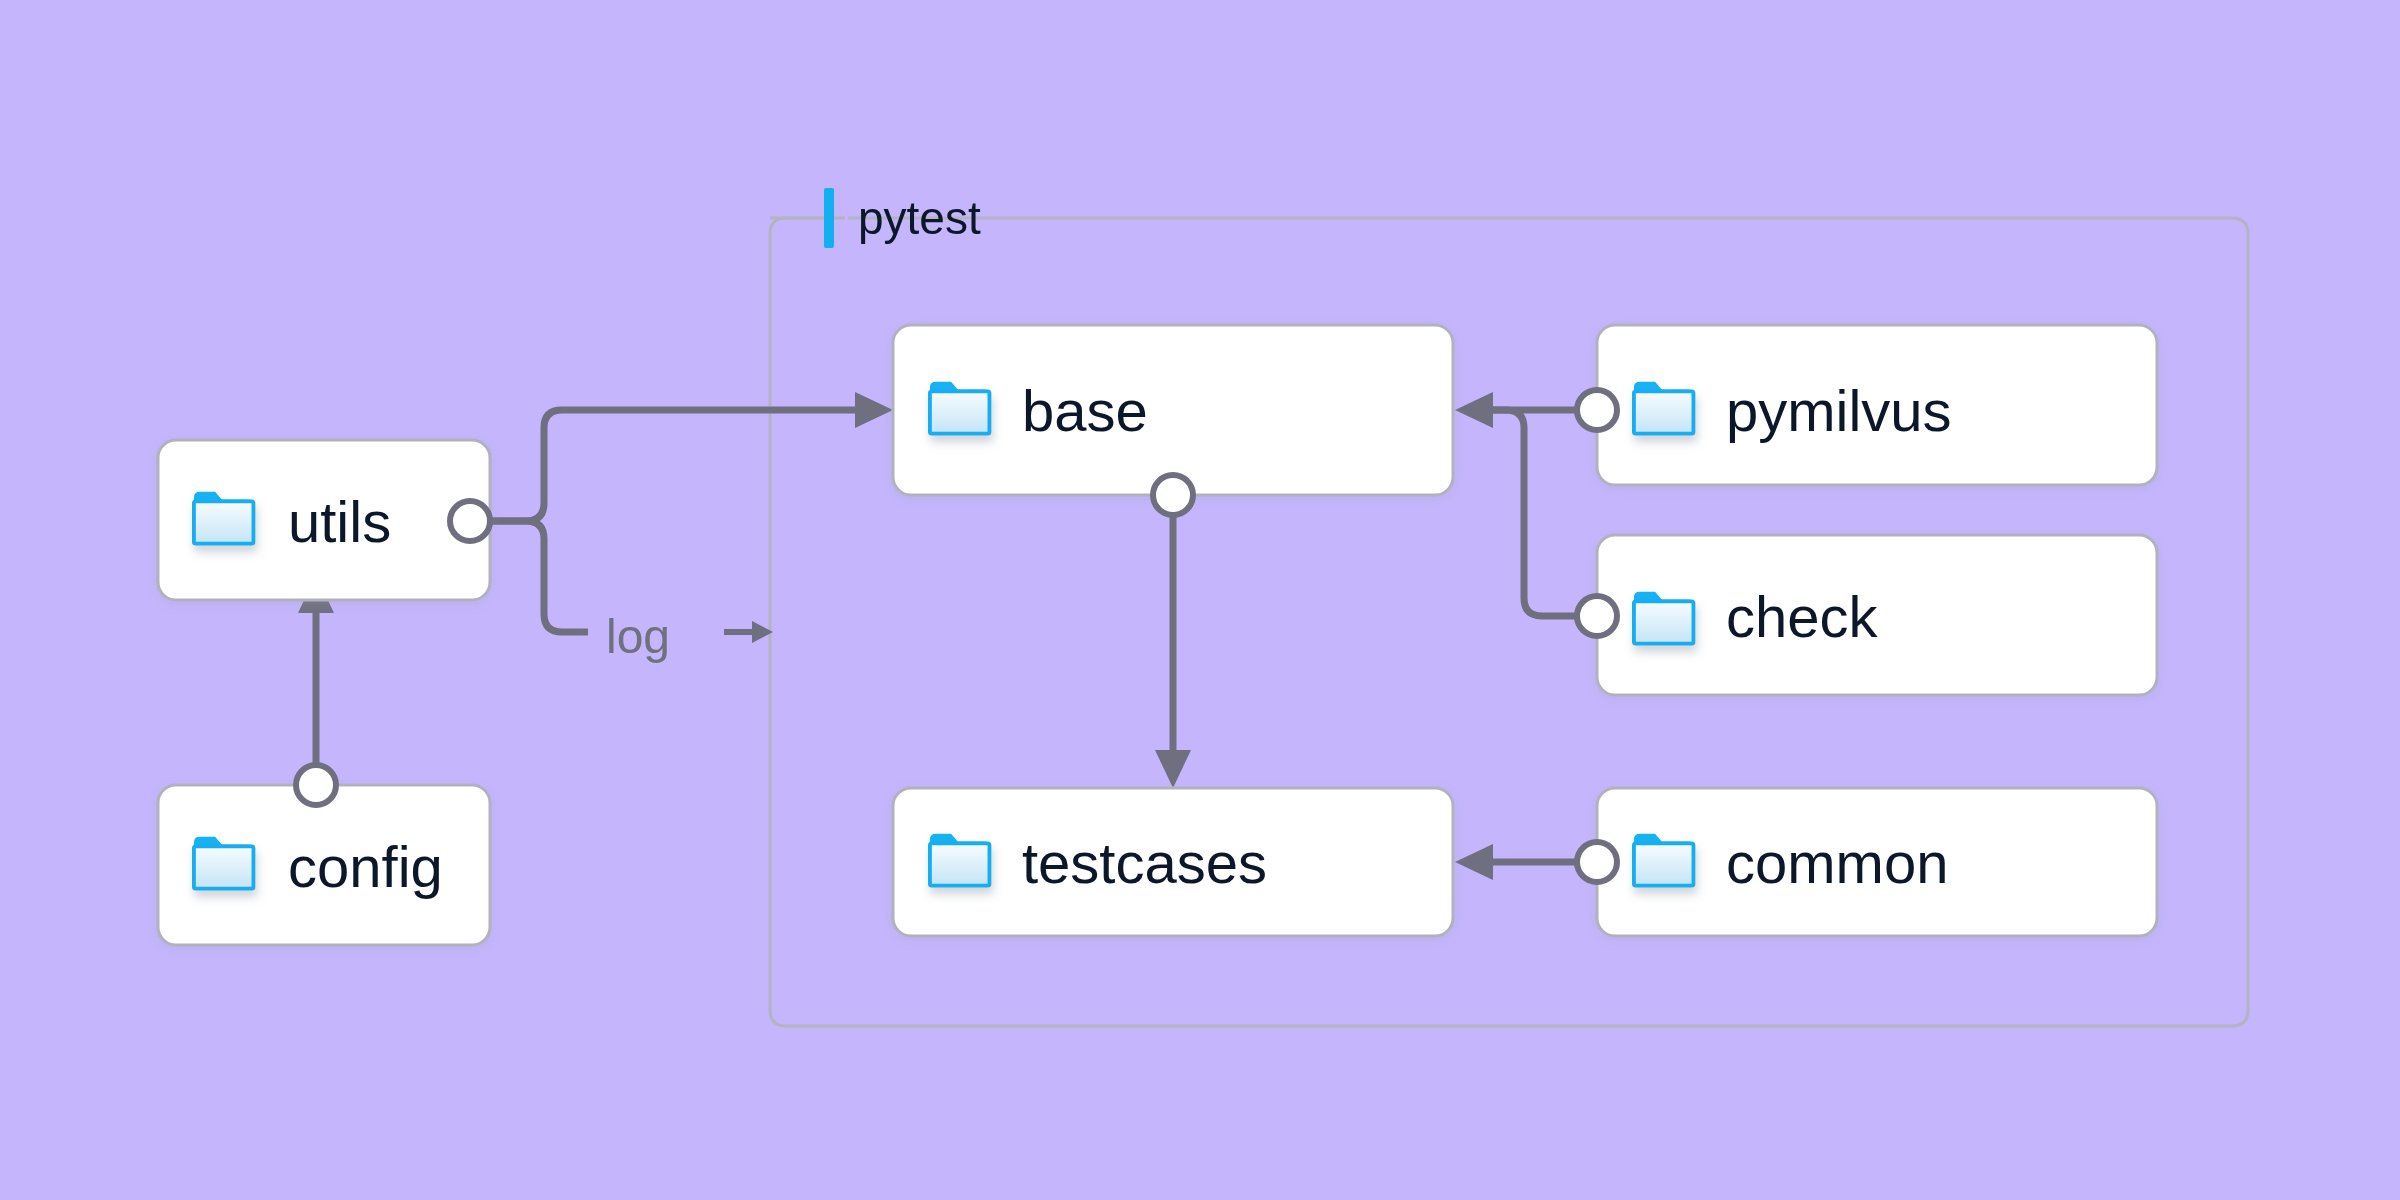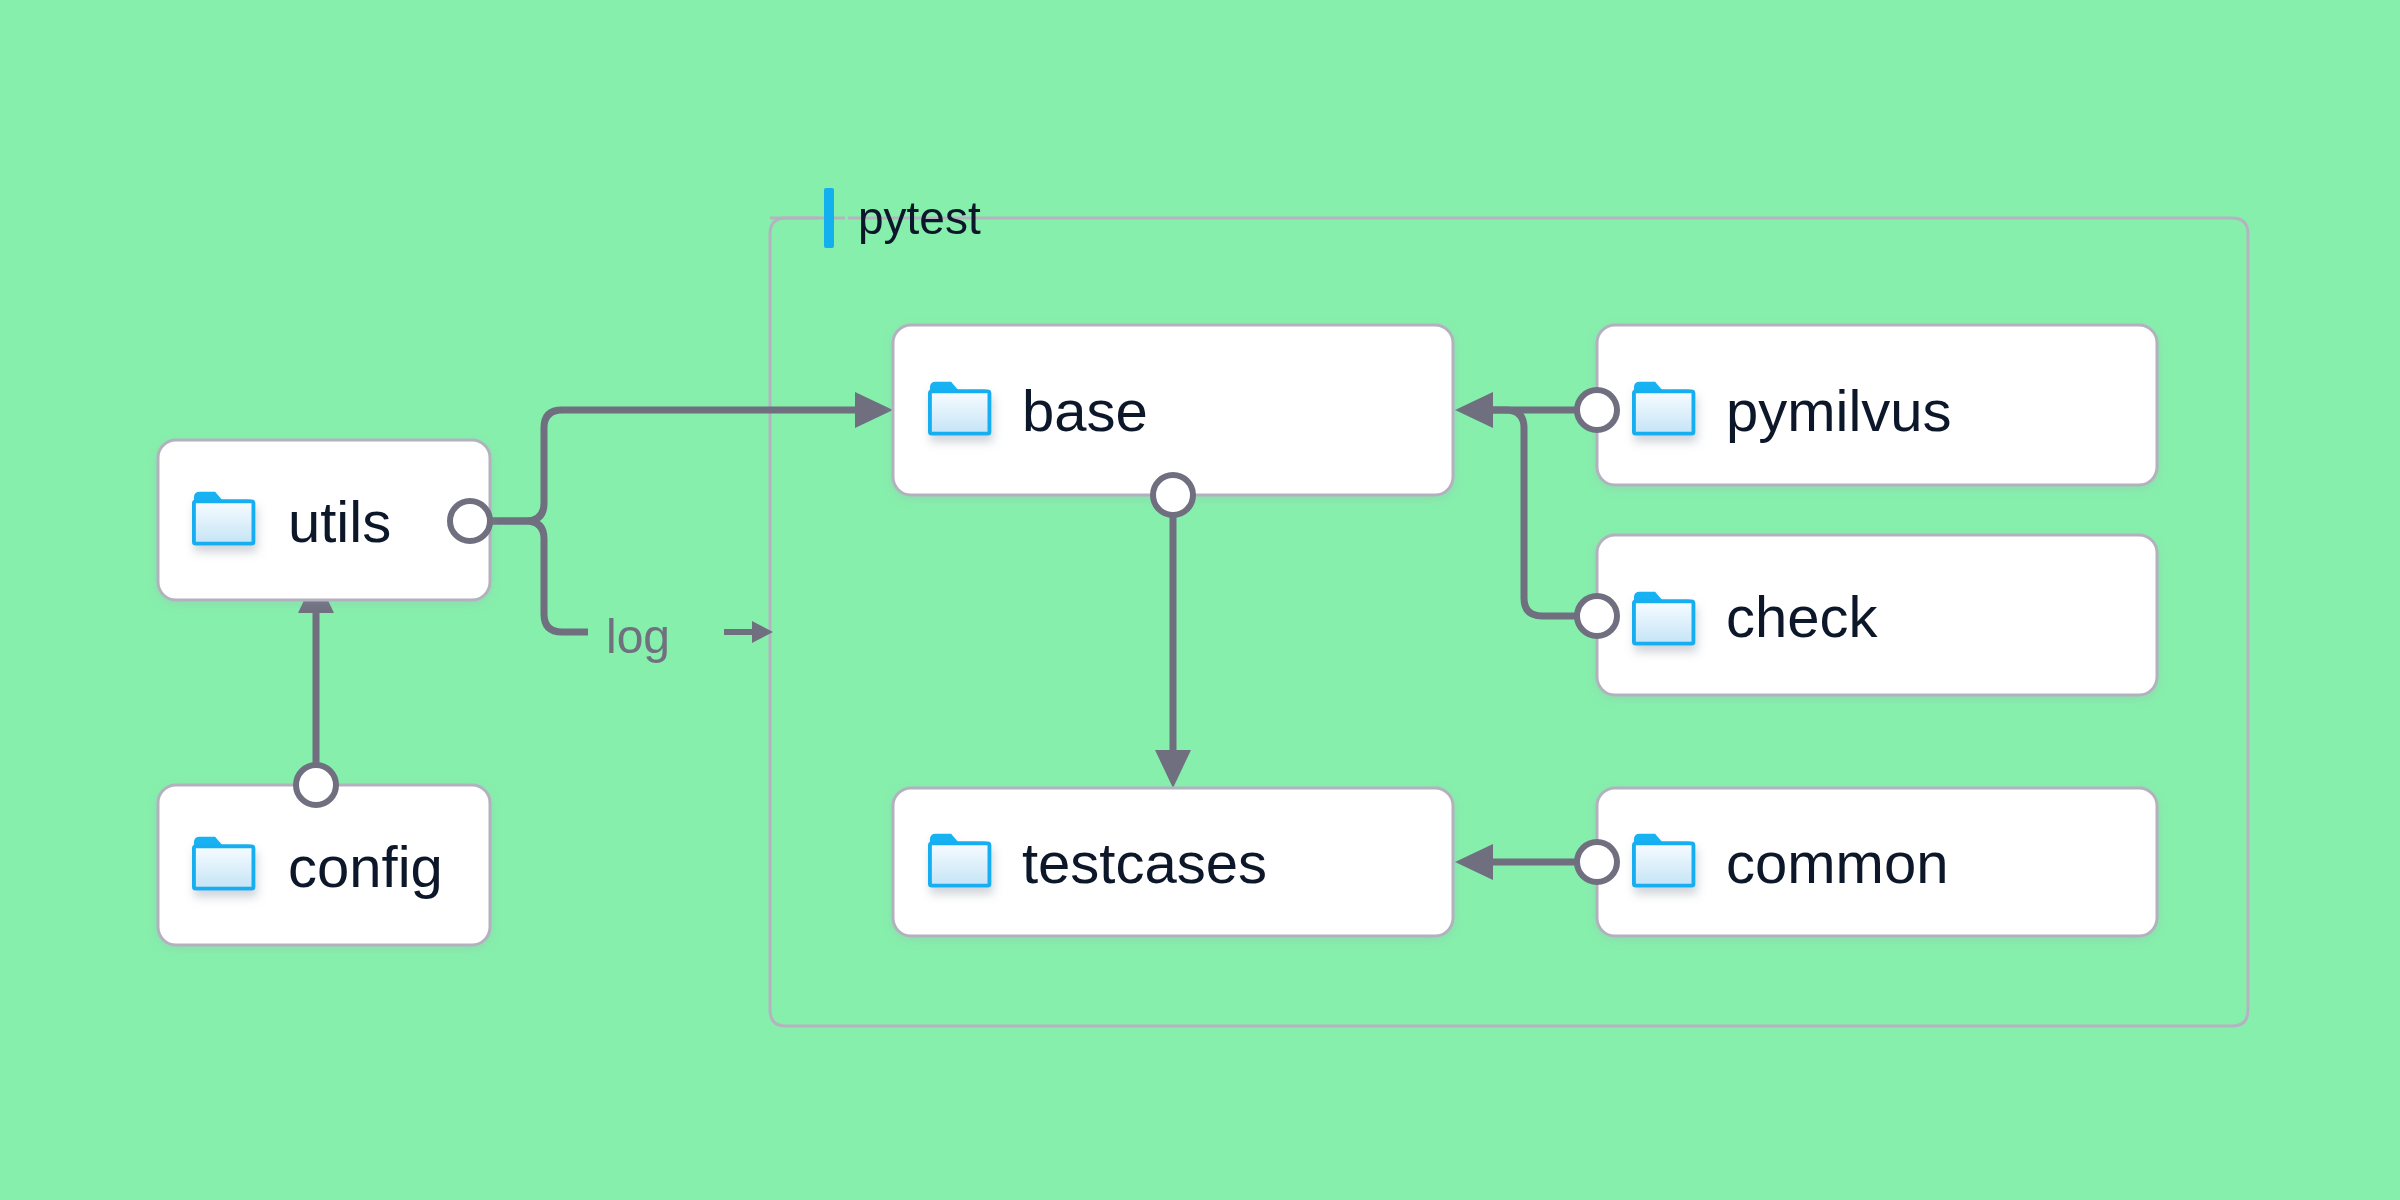--- a/index.html
+++ b/index.html
@@ -4,21 +4,21 @@
 <style>
   html, body {
     margin: 0;
     padding: 0;
     background: #f7f7f7;
   }
   #stage {
     position: relative;
     width: 2400px;
     height: 1200px;
-    background: #86efac;
+    background: #c4b5fd;
     overflow: hidden;
     font-family: "Liberation Sans", sans-serif;
   }
   #diagram {
     position: absolute;
     inset: 0;
     width: 2400px;
     height: 1200px;
     display: block;
   }

